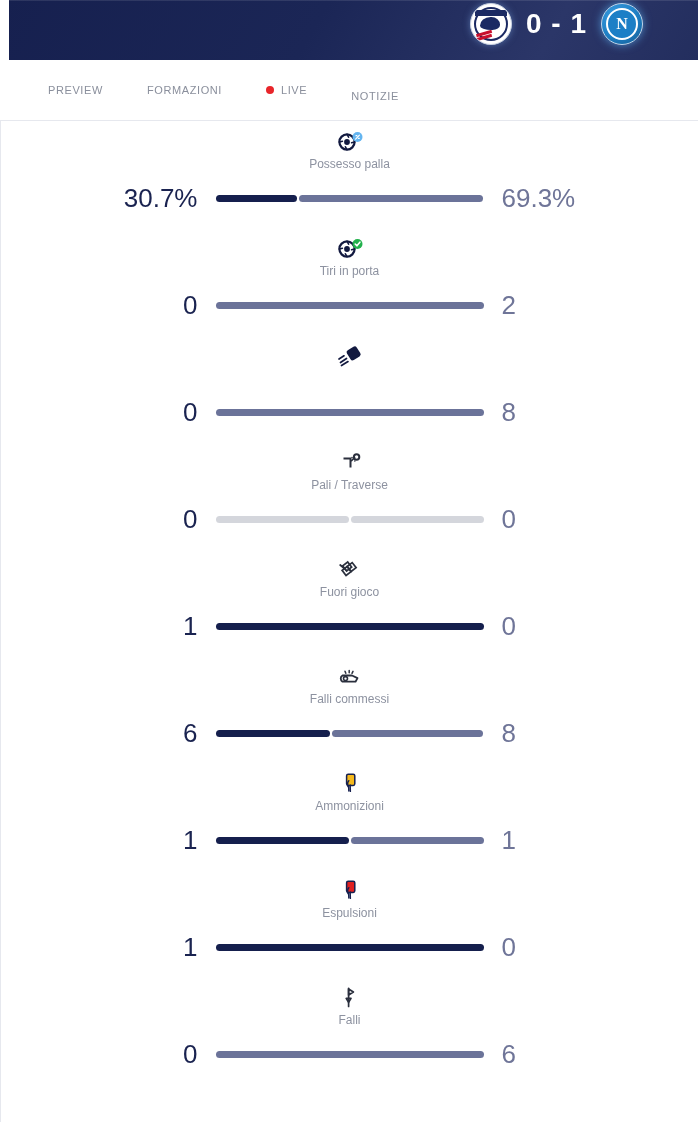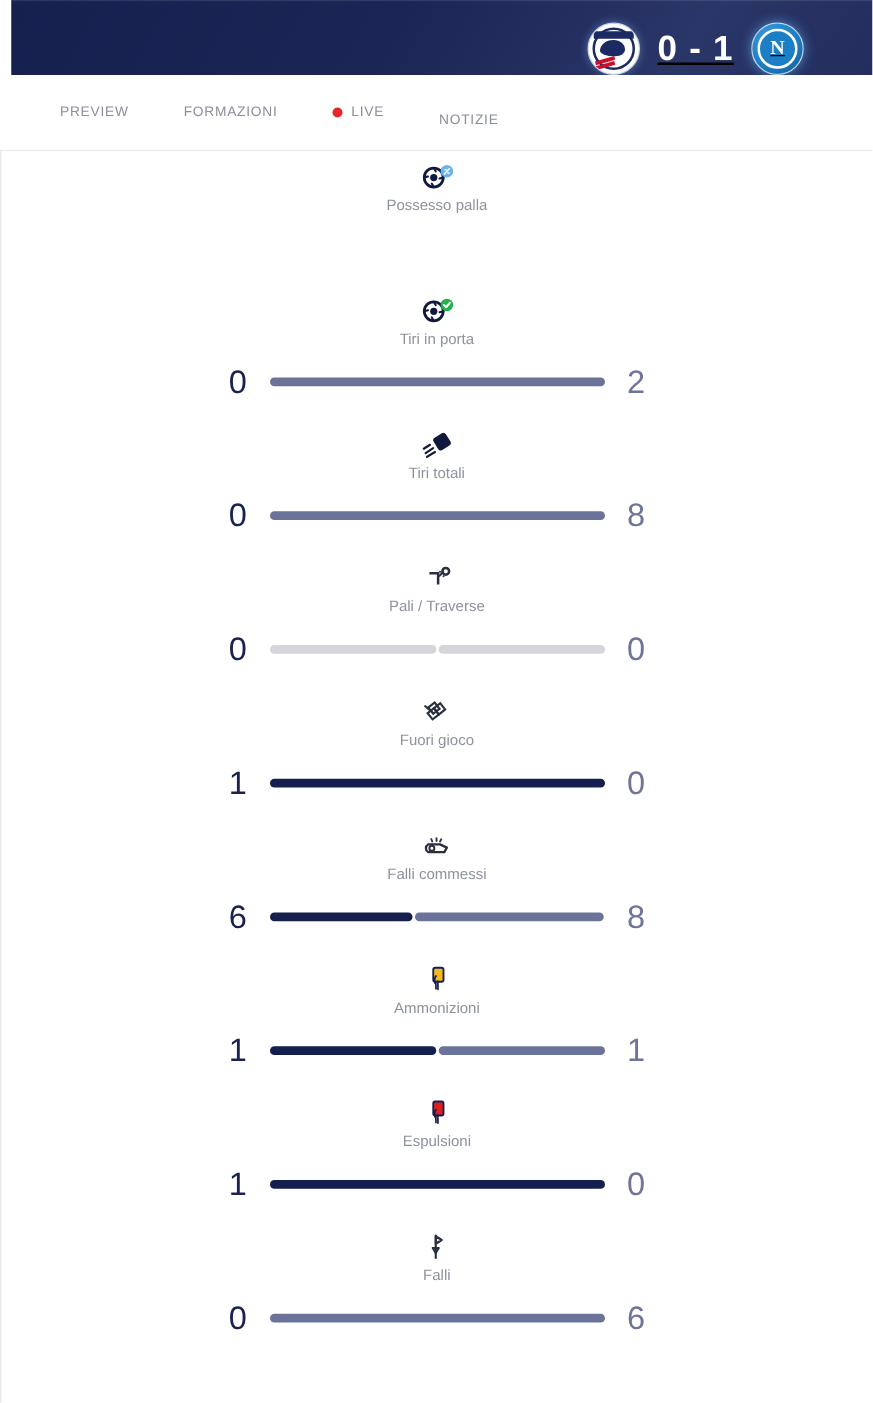--- a/index.html
+++ b/index.html
@@ -32,26 +32,25 @@
   .scoreboard::after {
     content: "";
     position: absolute;
     left: 9px; right: 0; top: 0;
     height: 1px;
     background: rgba(255,255,255,0.10);
   }
   .score-wrap {
     position: absolute;
     right: 55px;
-    top: 15px;
+    top: 0;
     height: 48px;
     display: flex;
     align-items: center;
     gap: 14px;
-    text-decoration: underline;
   }
   .crest {
     width: 40px;
     height: 40px;
     border-radius: 50%;
     position: relative;
     flex: 0 0 auto;
   }
   
   .crest-home {
@@ -291,20 +290,28 @@
     <div class="stat-icon">
       <svg width="26" height="22" viewBox="0 0 26 22">
         <circle cx="10" cy="11" r="7.6" fill="none" stroke="#12193f" stroke-width="2.2"></circle>
         <circle cx="10" cy="11" r="2.9" fill="#12193f"></circle>
         <path d="M10 3.4 L11.6 6.2 M17.6 11 L14.6 11.8 M10 18.6 L8.4 15.8 M2.4 11 L5.4 10.2" stroke="#12193f" stroke-width="1.6" stroke-linecap="round"></path>
         <circle cx="20.5" cy="6" r="5" fill="#64b5f0"></circle>
         <path d="M18.6 8.1 L22.4 4.1 M19.0 4.7 h0.9 M21.4 7.3 h0.9" stroke="#ffffff" stroke-width="1.2" stroke-linecap="round"></path>
       </svg>
     </div>
     <div class="stat-label">Possesso palla</div>
+    <div class="bar-line">
+      <div class="val val-left big">30.7%</div>
+      <div class="bar">
+        <div class="seg seg-left" style="width: 81.662px;"></div>
+        <div class="seg seg-right" style="width: 184.338px;"></div>
+      </div>
+      <div class="val val-right big">69.3%</div>
+    </div>
   </div>
 
   <div class="stat-row">
     <div class="stat-icon">
       <svg width="26" height="22" viewBox="0 0 26 22">
         <circle cx="10" cy="11" r="7.6" fill="none" stroke="#12193f" stroke-width="2.2"></circle>
         <circle cx="10" cy="11" r="2.9" fill="#12193f"></circle>
         <path d="M10 3.4 L11.6 6.2 M17.6 11 L14.6 11.8 M10 18.6 L8.4 15.8 M2.4 11 L5.4 10.2" stroke="#12193f" stroke-width="1.6" stroke-linecap="round"></path>
         <circle cx="20.5" cy="6" r="5" fill="#22b14c"></circle>
         <path d="M18.2 6 L19.9 7.8 L22.9 4.2" fill="none" stroke="#ffffff" stroke-width="1.6" stroke-linecap="round" stroke-linejoin="round"></path>
@@ -323,21 +330,20 @@
 
   <div class="stat-row">
     <div class="stat-icon">
       <svg width="26" height="22" viewBox="0 0 26 22">
         <g transform="rotate(-32 15 9)">
           <rect x="11" y="3.5" width="11.5" height="11.5" rx="2.4" fill="#12193f"></rect>
         </g>
         <path d="M3.5 17.5 L9.5 13.5 M4.5 20.5 L11 16.6 M2.0 14.0 L7.0 10.8" stroke="#12193f" stroke-width="1.7" stroke-linecap="round"></path>
       </svg>
     </div>
-    <div class="stat-label">Tiri totali</div>
     <div class="bar-line">
       <div class="val val-left">0</div>
       <div class="bar">
 
         <div class="seg seg-right" style="width: 268px;"></div>
       </div>
       <div class="val val-right">8</div>
     </div>
   </div>
 

